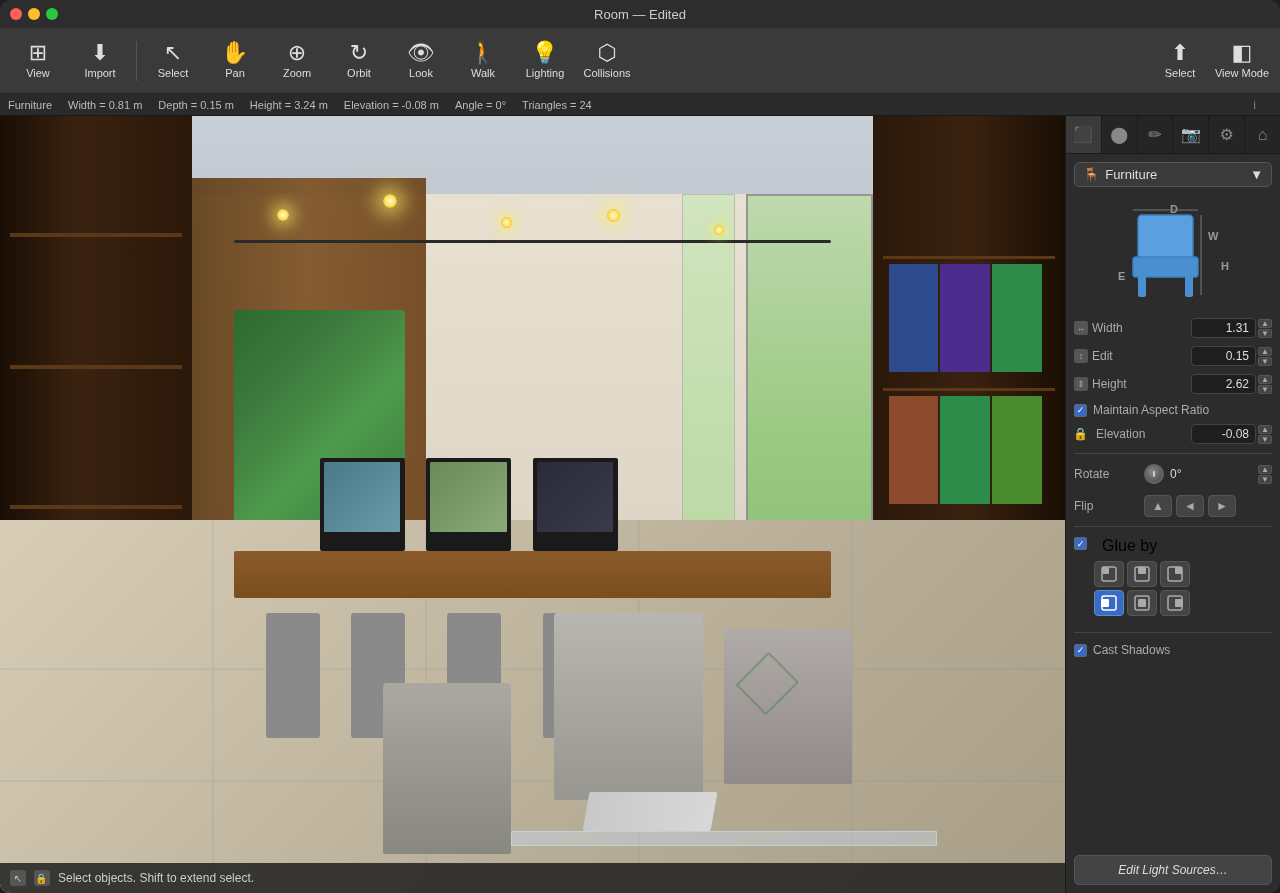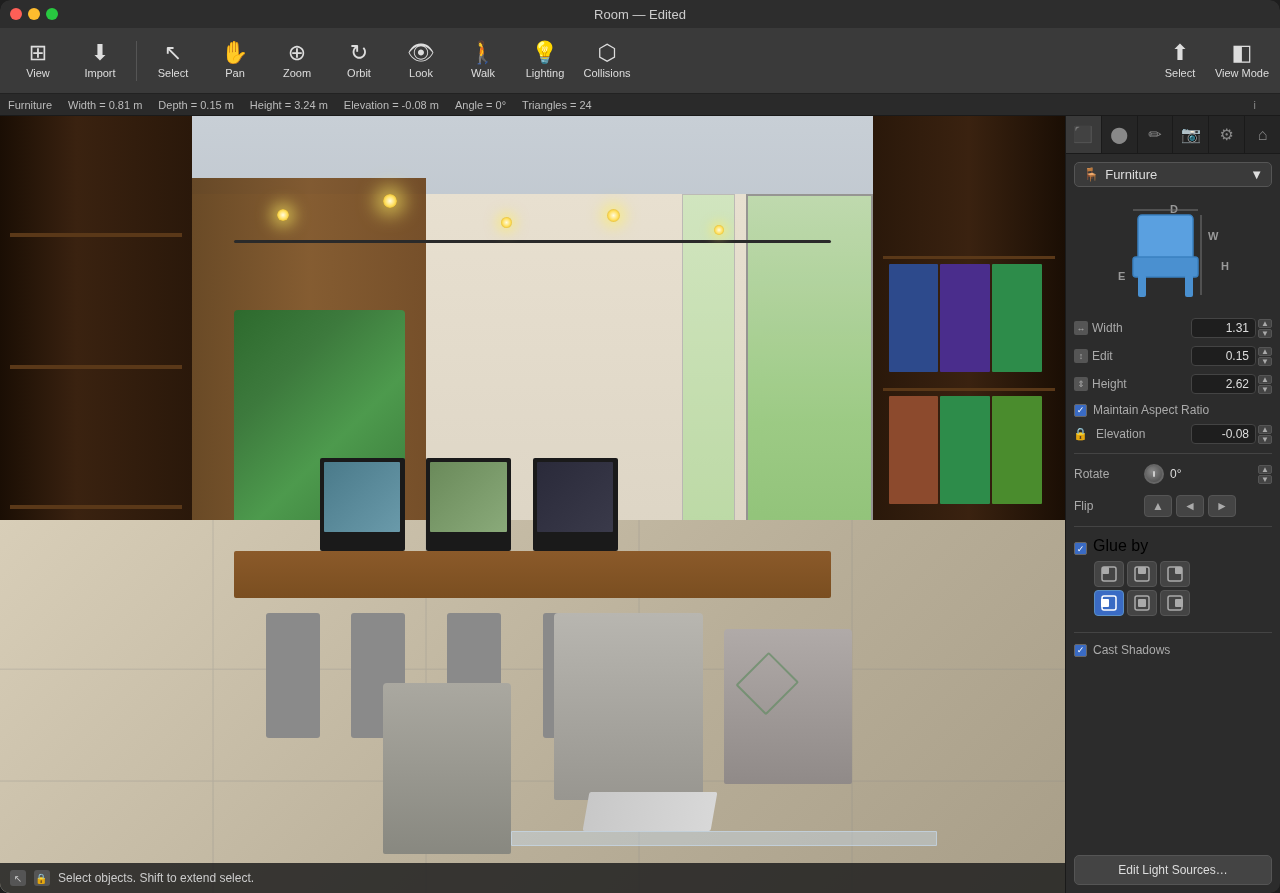--- a/index.html
+++ b/index.html
@@ -366,22 +366,22 @@
       font-size: 12px;
       color: #aaa;
       cursor: pointer;
     }
 
     .glue-section {
       padding: 4px 0;
     }
     .glue-header {
       display: flex;
-      align-items: flex-end;
-      gap: 6px;
+      align-items: flex-start;
+      gap: 15px;
       margin-bottom: 6px;
     }
     .glue-grid {
       display: grid;
       grid-template-columns: repeat(3, 30px);
       gap: 3px;
       margin-left: 20px;
       margin-bottom: 6px;
     }
     .glue-btn {
@@ -407,20 +407,21 @@
       color: #aaa;
       font-size: 12px;
     }
 
     
     .bottom-buttons {
       padding: 8px;
       display: flex;
       flex-direction: column;
       gap: 6px;
+      font-style: italic;
     }
     .bottom-btn {
       background: #444;
       border: 1px solid #555;
       border-radius: 5px;
       color: #ddd;
       font-size: 12px;
       padding: 7px 10px;
       text-align: center;
       cursor: pointer;

